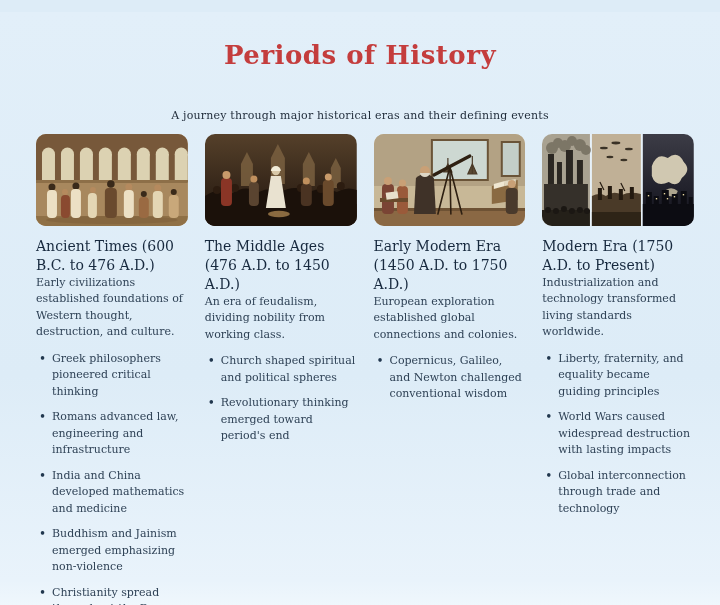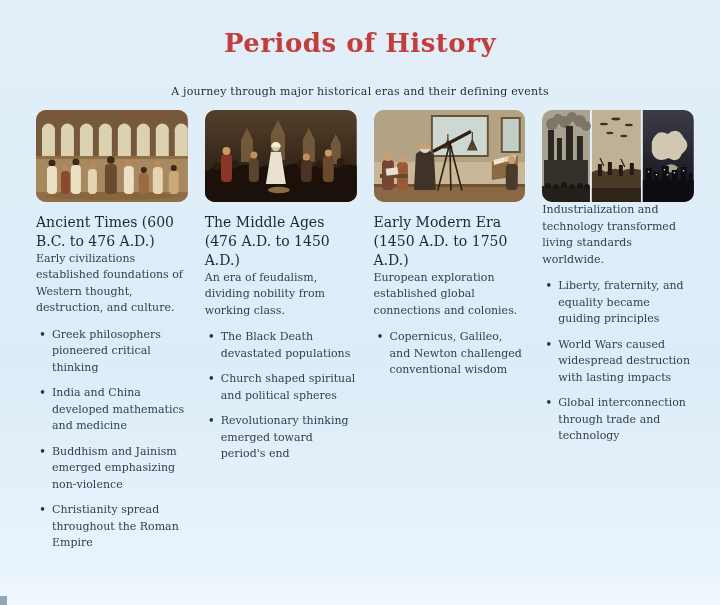--- a/index.html
+++ b/index.html
@@ -10,21 +10,21 @@
     position: relative;
     overflow: hidden;
   }
   .page { position: relative; width: 720px; height: 605px; background: linear-gradient(#e2eff9, #ddecf7 60%, #e9f3fb 94%, #f2f9fd); }
   .page-title {
     text-align: center;
     color: #c43d3d;
     font-size: 26px;
     font-weight: bold;
     padding-top: 28px;
-    margin: 0;
+    margin: 12px;
     letter-spacing: 0.5px;
   }
   .page-subtitle {
     text-align: center;
     color: #1e2a38;
     font-size: 11px;
     margin: 0;
     padding-top: 27px;
     letter-spacing: 0.2px;
   }
@@ -138,20 +138,21 @@
               <rect x="117" y="57" width="10" height="27" rx="4" fill="#e4d6b4"></rect>
             <circle cx="138" cy="58" r="3" fill="#3a2a1a"></circle>
               <rect x="133" y="61" width="10" height="23" rx="4" fill="#c9a87a"></rect>
           </g>
         </svg>
       </div>
       <h2 class="era-heading">Ancient Times (600 B.C. to 476 A.D.)</h2>
       <p class="era-desc">Early civilizations established foundations of Western thought, destruction, and culture.</p>
       <ul class="era-bullets">
         <li>Greek philosophers pioneered critical thinking</li>
+        <li>Romans advanced law, engineering and infrastructure</li>
         <li>India and China developed mathematics and medicine</li>
         <li>Buddhism and Jainism emerged emphasizing non-violence</li>
         <li>Christianity spread throughout the Roman Empire</li>
       </ul>
     </section>
 
     <section class="era-col">
       <div class="era-image">
         <svg viewBox="0 0 152 92" preserveAspectRatio="none">
           <defs>
@@ -189,21 +190,20 @@
               <circle cx="101.5" cy="47" r="3.5" fill="#c0905e"></circle>
             <rect x="118" y="46" width="11" height="26" rx="4" fill="#6a4a2c"></rect>
               <circle cx="123.5" cy="43" r="3.5" fill="#c89a6a"></circle>
             <ellipse cx="74" cy="80" rx="11" ry="3.2" fill="#8a6a40"></ellipse>
           </g>
         </svg>
       </div>
       <h2 class="era-heading">The Middle Ages (476 A.D. to 1450 A.D.)</h2>
       <p class="era-desc">An era of feudalism, dividing nobility from working class.</p>
       <ul class="era-bullets">
-        <li>The Black Death devastated populations</li>
         <li>Church shaped spiritual and political spheres</li>
         <li>Revolutionary thinking emerged toward period's end</li>
       </ul>
     </section>
 
     <section class="era-col">
       <div class="era-image">
         <svg viewBox="0 0 152 92" preserveAspectRatio="none">
           <rect width="152" height="92" fill="#c8b897"></rect>
           <rect width="152" height="52" fill="#b3a284"></rect>
@@ -323,20 +323,21 @@
               <rect x="106" y="61" width="1.4" height="1.4"></rect>
                 <rect x="122" y="59" width="1.4" height="1.4"></rect>
               <rect x="125" y="64" width="1.4" height="1.4"></rect>
                 <rect x="132" y="62" width="1.4" height="1.4"></rect>
               <rect x="141" y="60" width="1.4" height="1.4"></rect>
                 <rect x="114" y="64" width="1.4" height="1.4"></rect>
             </g>
           </g>
         </svg>
       </div>
+      <h2 class="era-heading">Modern Era (1750 A.D. to Present)</h2>
       <p class="era-desc">Industrialization and technology transformed living standards worldwide.</p>
       <ul class="era-bullets">
         <li>Liberty, fraternity, and equality became guiding principles</li>
         <li>World Wars caused widespread destruction with lasting impacts</li>
         <li>Global interconnection through trade and technology</li>
       </ul>
     </section>
 
   </div>
 

